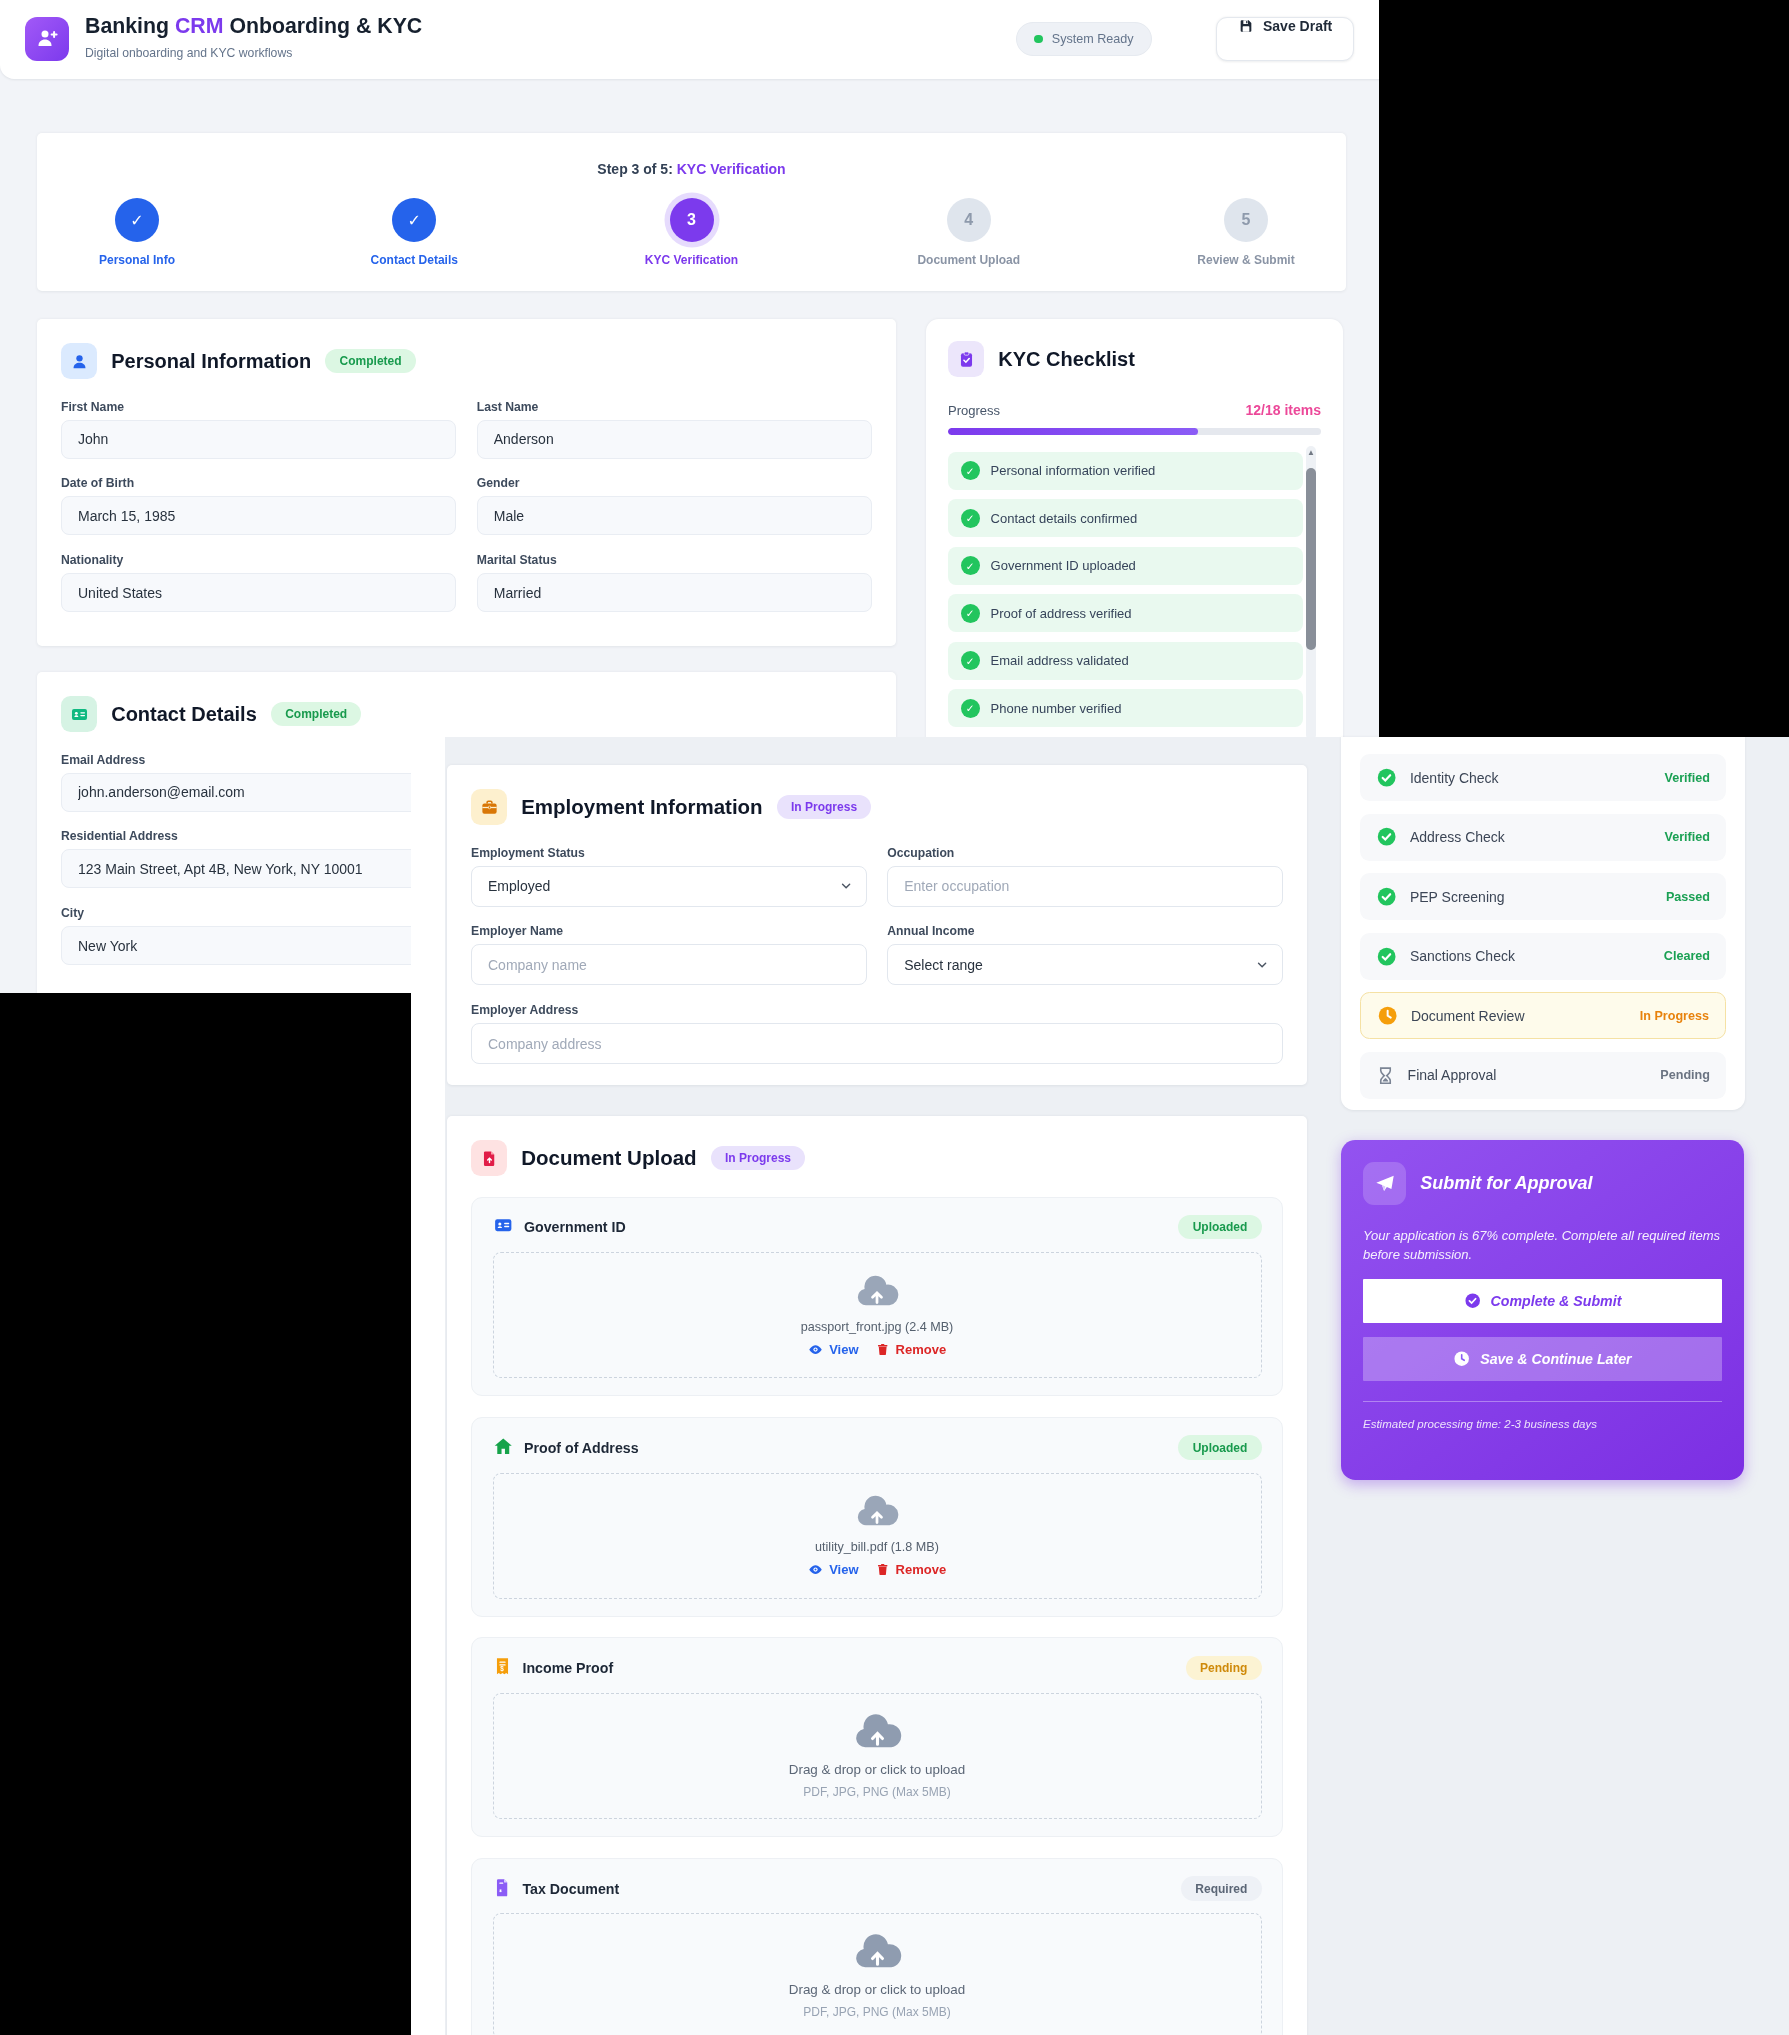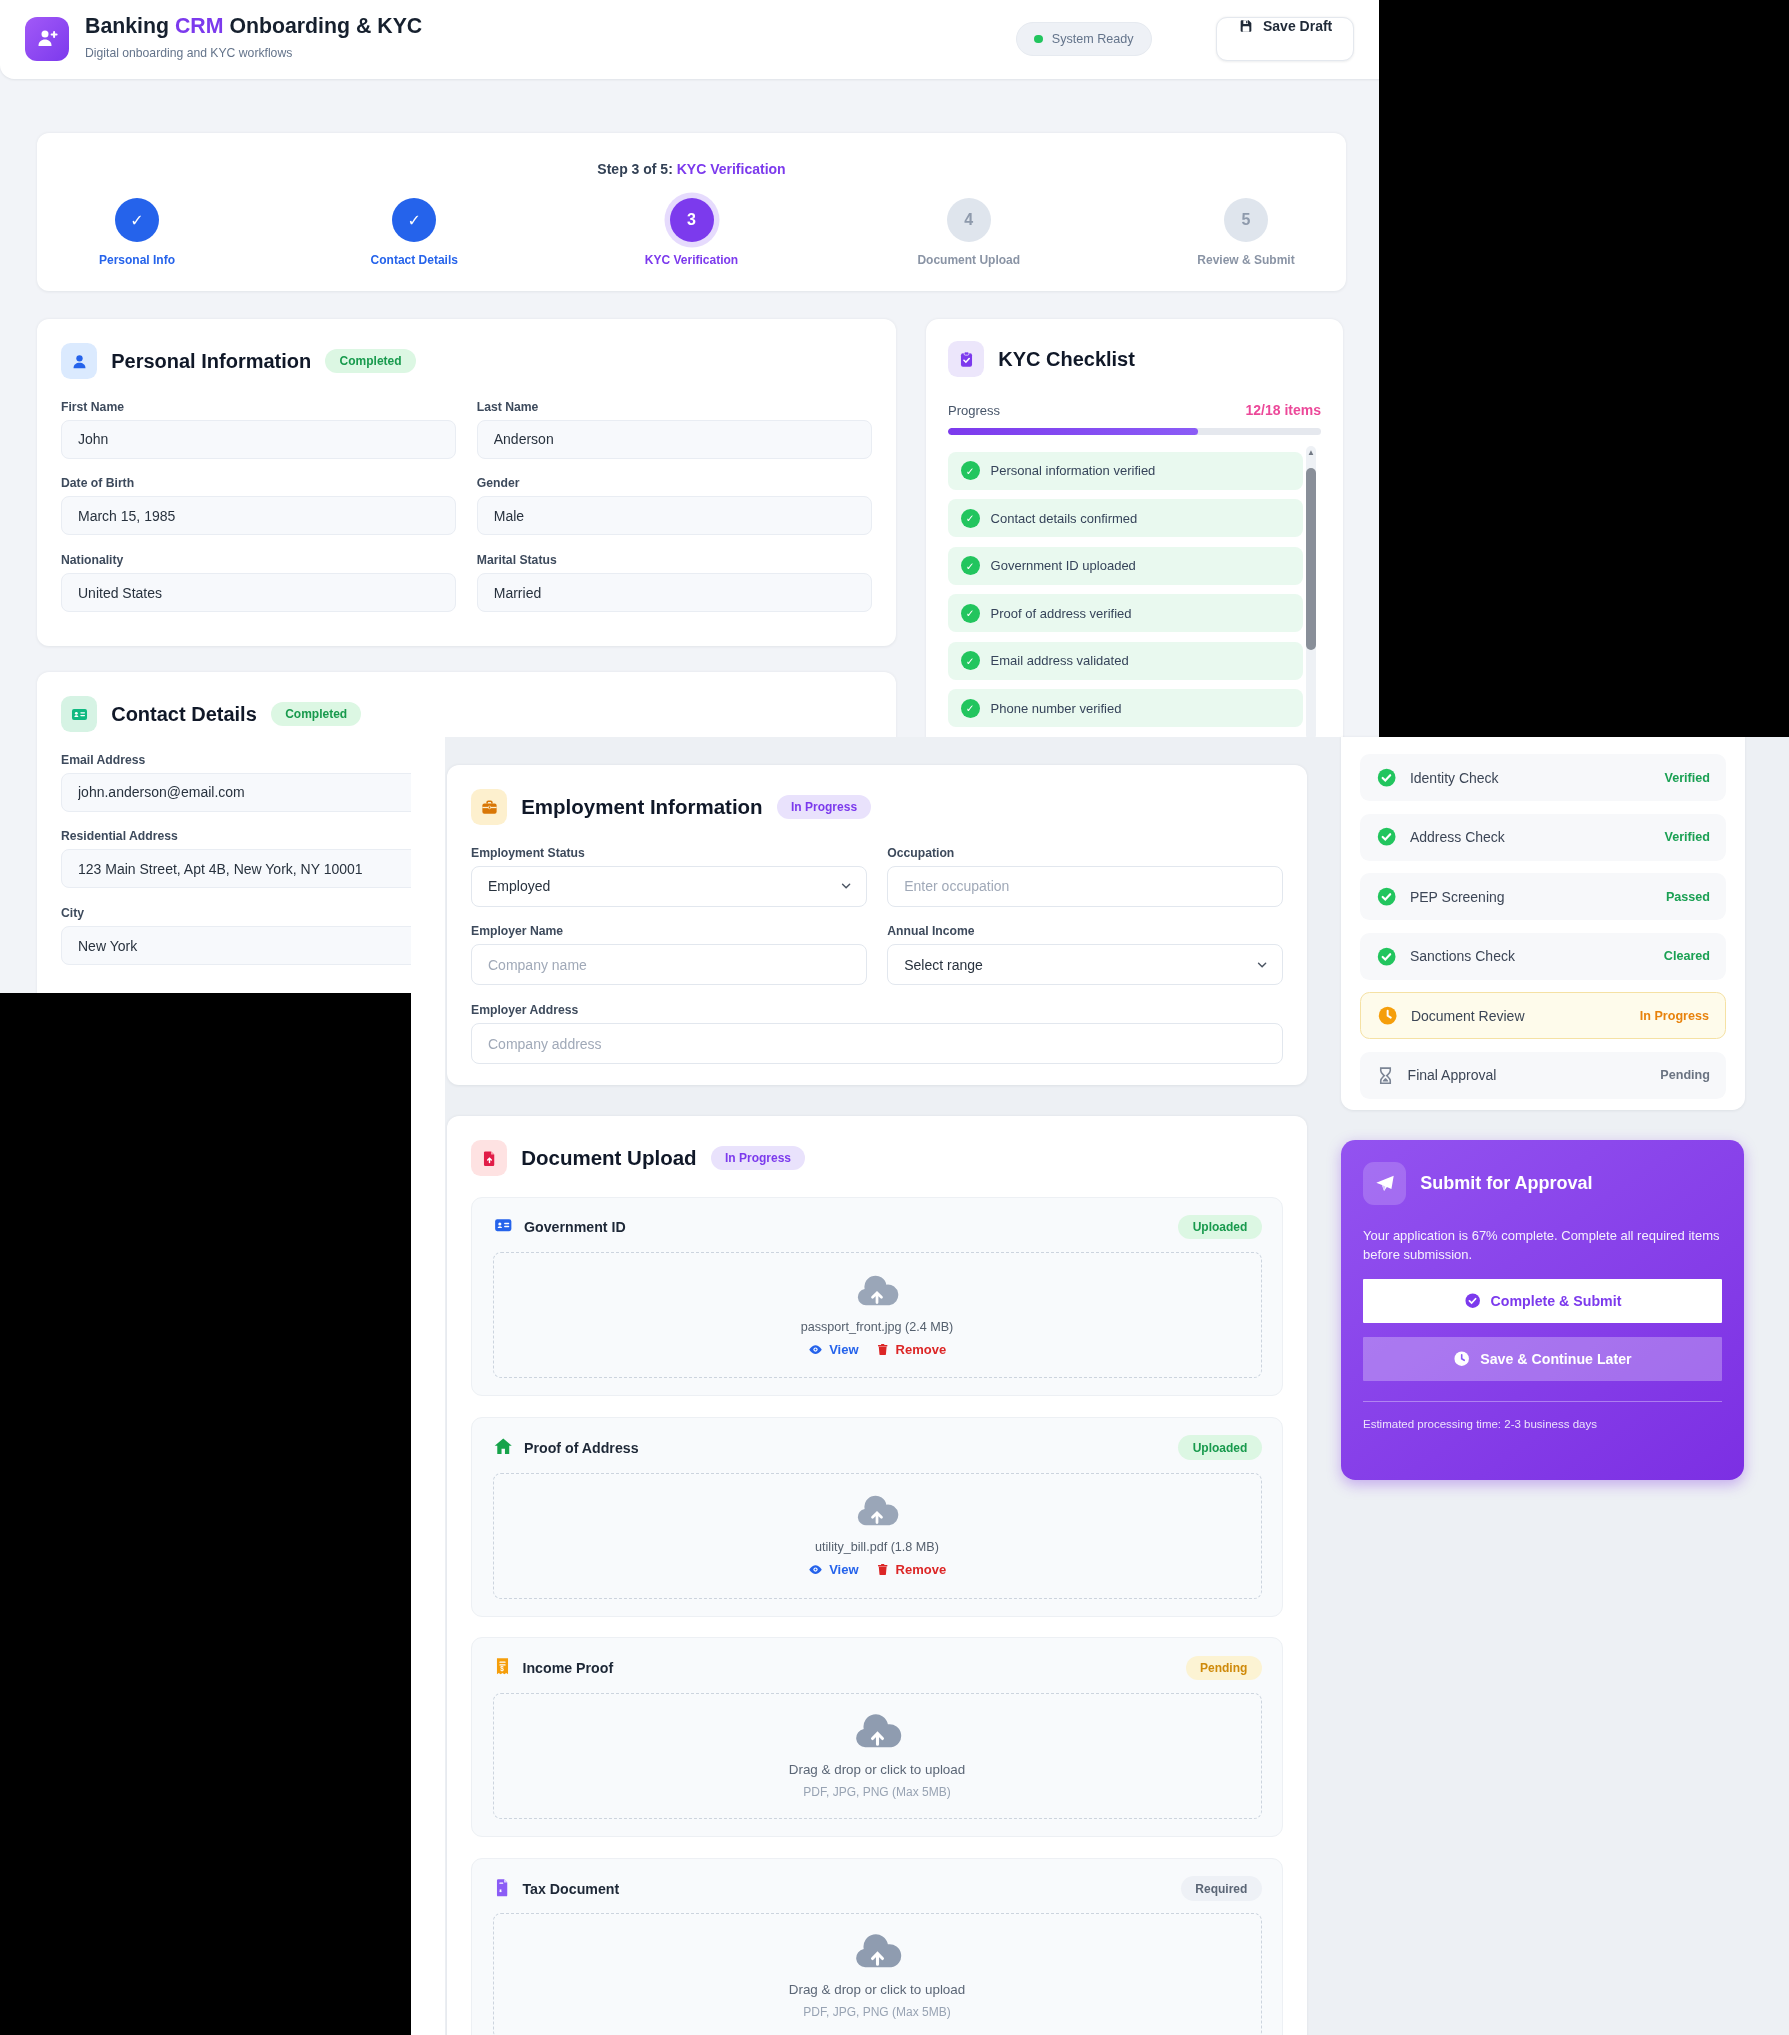--- a/index.html
+++ b/index.html
@@ -1,20 +1,20 @@
 <!DOCTYPE html>
 <html style="font-size:12.6px"><head>
 <meta charset="utf-8">
 <style>
   html,body{margin:0;padding:0;background:#0a0a0a;}
   *{box-sizing:border-box;font-family:"Liberation Sans","DejaVu Sans",sans-serif;}
   .canvas{position:relative;width:1790px;height:2035px;background:#f2f4f8;overflow:hidden;}
 
   
-  .card{position:absolute;background:#fff;border-radius:12px;box-shadow:0 0.8px 3.2px rgba(16,24,40,.07);}
+  .card{position:absolute;background:#fff;border-radius:5px;box-shadow:0 0.8px 3.2px rgba(16,24,40,.07);}
   .badge{display:inline-block;padding:6.3px 14.2px;border-radius:789px;font-size:12px;font-weight:600;line-height:1;}
   .badge.green{background:#dcf7e3;color:#189a4d;}
   .badge.purple{background:#e9e2fc;color:#7c3aed;}
   .badge.yellow{background:#fcf3d3;color:#cf8a0a;}
   .badge.gray{background:#eef1f6;color:#5b6676;}
   .icon-sq{width:36px;height:36px;border-radius:9.5px;display:flex;align-items:center;justify-content:center;flex:none;}
   .card-head{display:flex;align-items:center;gap:14.2px;}
   .card-title{font-size:20px;font-weight:700;color:#101828;}
   .f-label{font-size:12.2px;font-weight:700;color:#3d4a5c;margin-bottom:6.3px;}
   .f-input{width:100%;height:39px;background:#f7f9fc;border:1.2px solid #e9edf3;border-radius:8px;
@@ -98,21 +98,21 @@
   .verify{left:930px;top:0;width:404px;height:373px;border-radius:0 0 12.6px 12.6px;padding:17px 19px;}
   .v-row{height:47px;background:#f7f8fa;border-radius:9.5px;display:flex;align-items:center;gap:12.6px;
          padding:0 16px;margin-bottom:12.6px;}
   .v-row.warn{background:#fefbeb;border:1.2px solid #f5e1a4;}
   .v-lab{flex:1;font-size:14px;color:#3c4656;}
   .v-status{font-size:12.6px;font-weight:700;}
   .v-status.ok{color:#1aa053;} .v-status.warn{color:#e8820c;} .v-status.wait{color:#6b7482;}
 
   
   .submit{left:930px;top:403px;width:403px;height:340px;border-radius:14.2px;padding:22px;
-          background:linear-gradient(145deg,#9353f0 0%,#7c2fe3 100%);box-shadow:0 4.7px 14.2px rgba(124,47,227,.35);}
+          background:linear-gradient(145deg,#9353f0 0%,#7c2fe3 100%);box-shadow:0 4.7px 14.2px rgba(124,47,227,.35);font-style:italic;}
   .sm-head{display:flex;align-items:center;gap:14.2px;}
   .sm-ic{width:43px;height:43px;border-radius:11px;background:rgba(255,255,255,.18);
          display:flex;align-items:center;justify-content:center;}
   .sm-title{font-size:18px;font-weight:700;color:#fff;}
   .sm-body{margin-top:20.5px;font-size:13px;line-height:1.5;color:rgba(255,255,255,.92);}
   .sm-btn{margin-top:14.2px;height:44px;border-radius:1px;display:flex;align-items:center;justify-content:center;
           gap:9.5px;font-size:14.2px;font-weight:700;cursor:pointer;}
   .sm-btn.primary{background:#fff;color:#7c3aed;}
   .sm-btn.secondary{background:rgba(255,255,255,.28);color:#fff;}
   .sm-div{margin-top:20.5px;border-top:0.8px solid rgba(255,255,255,.35);}

